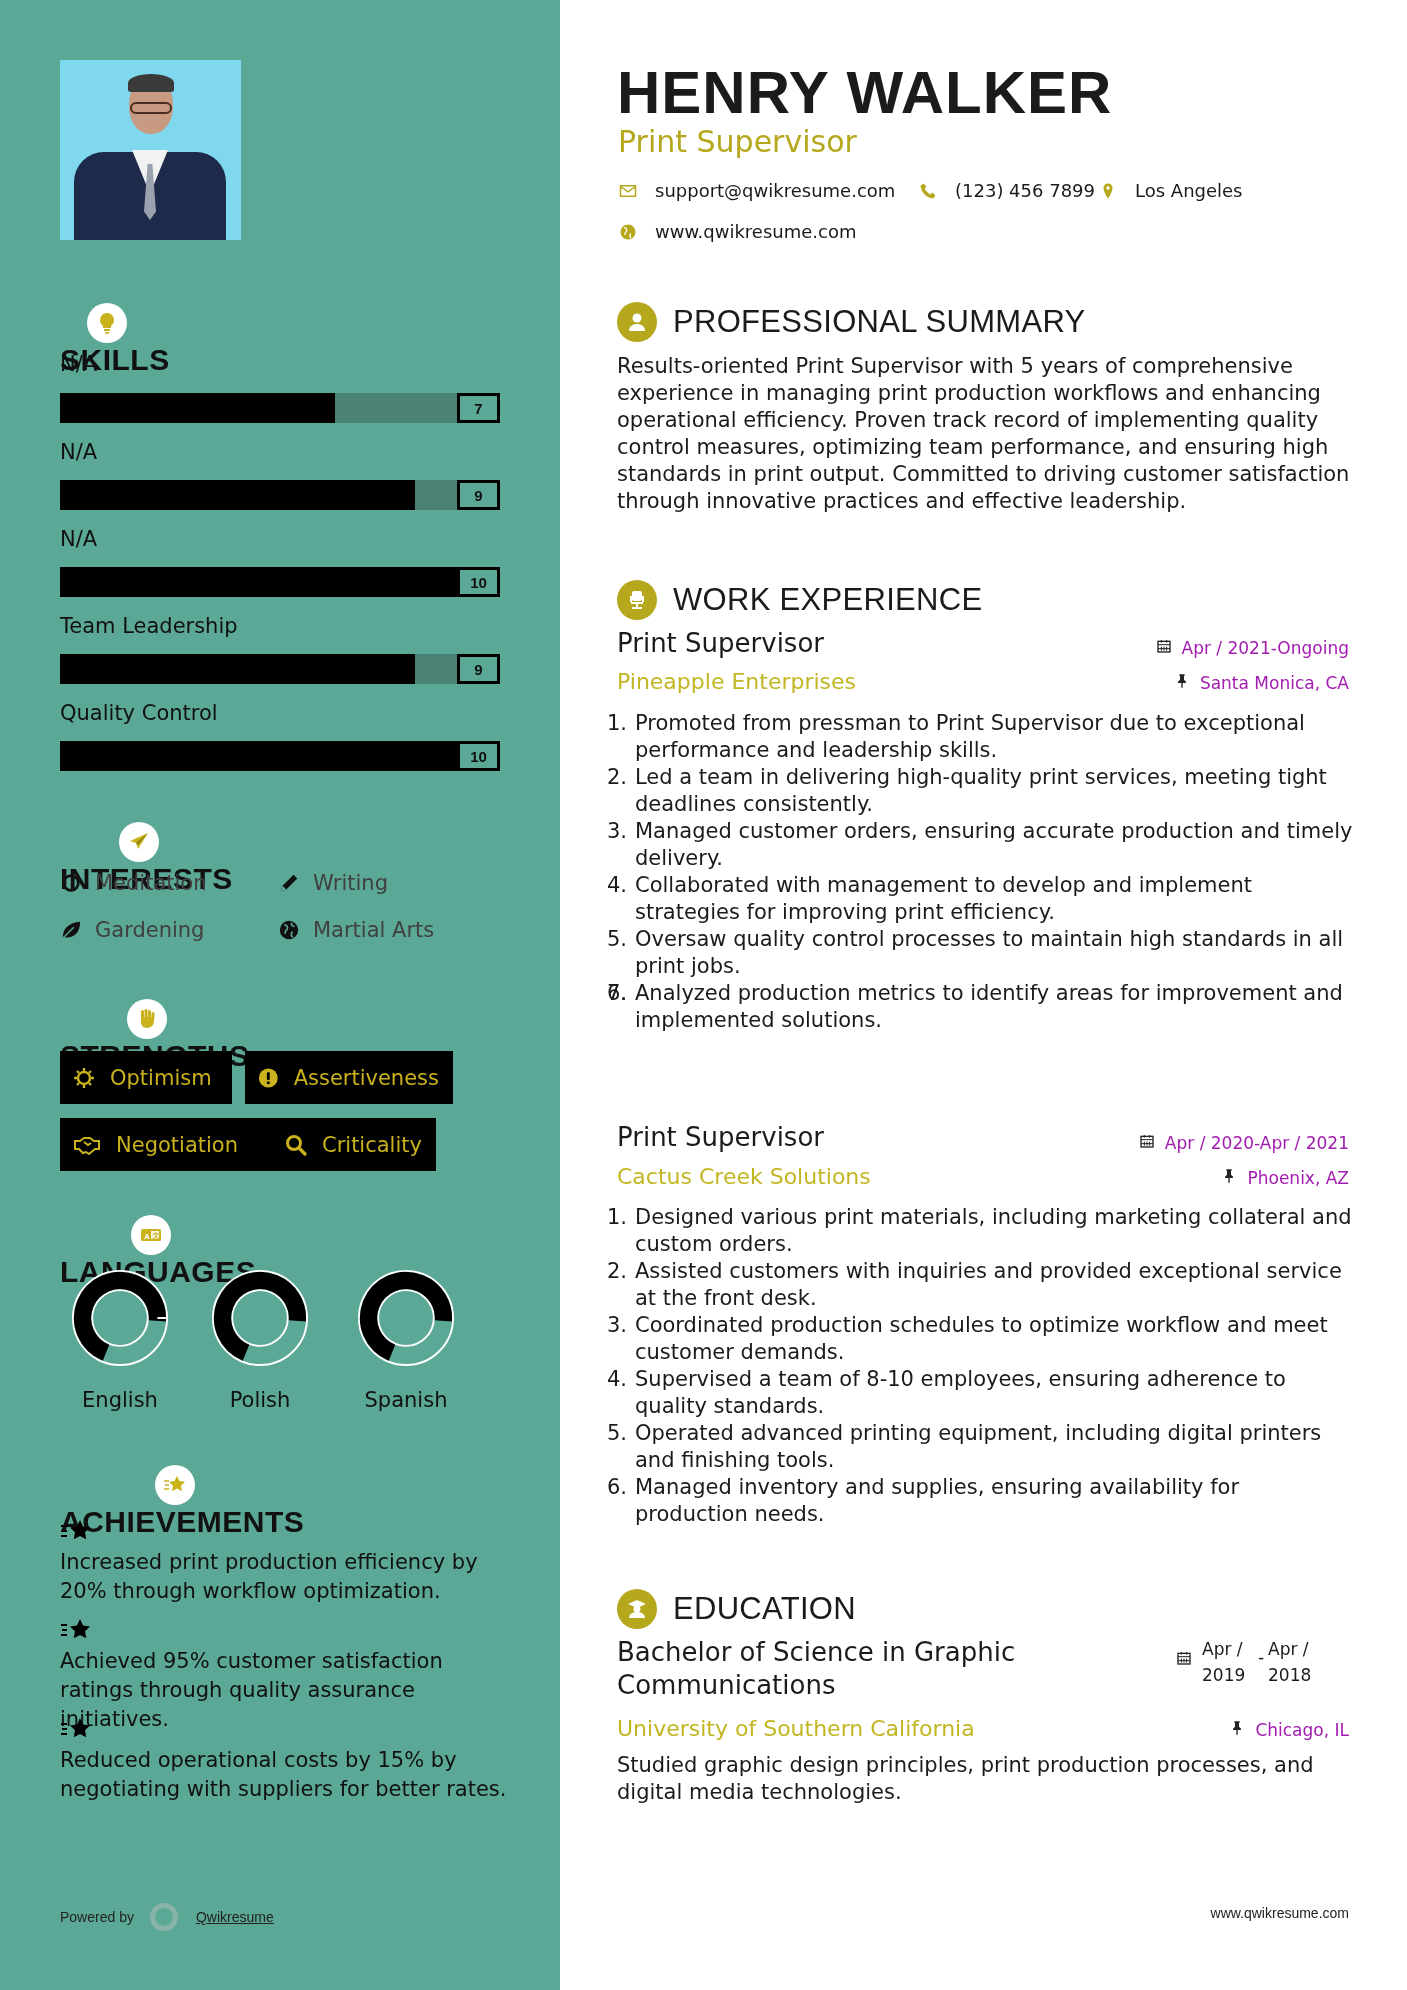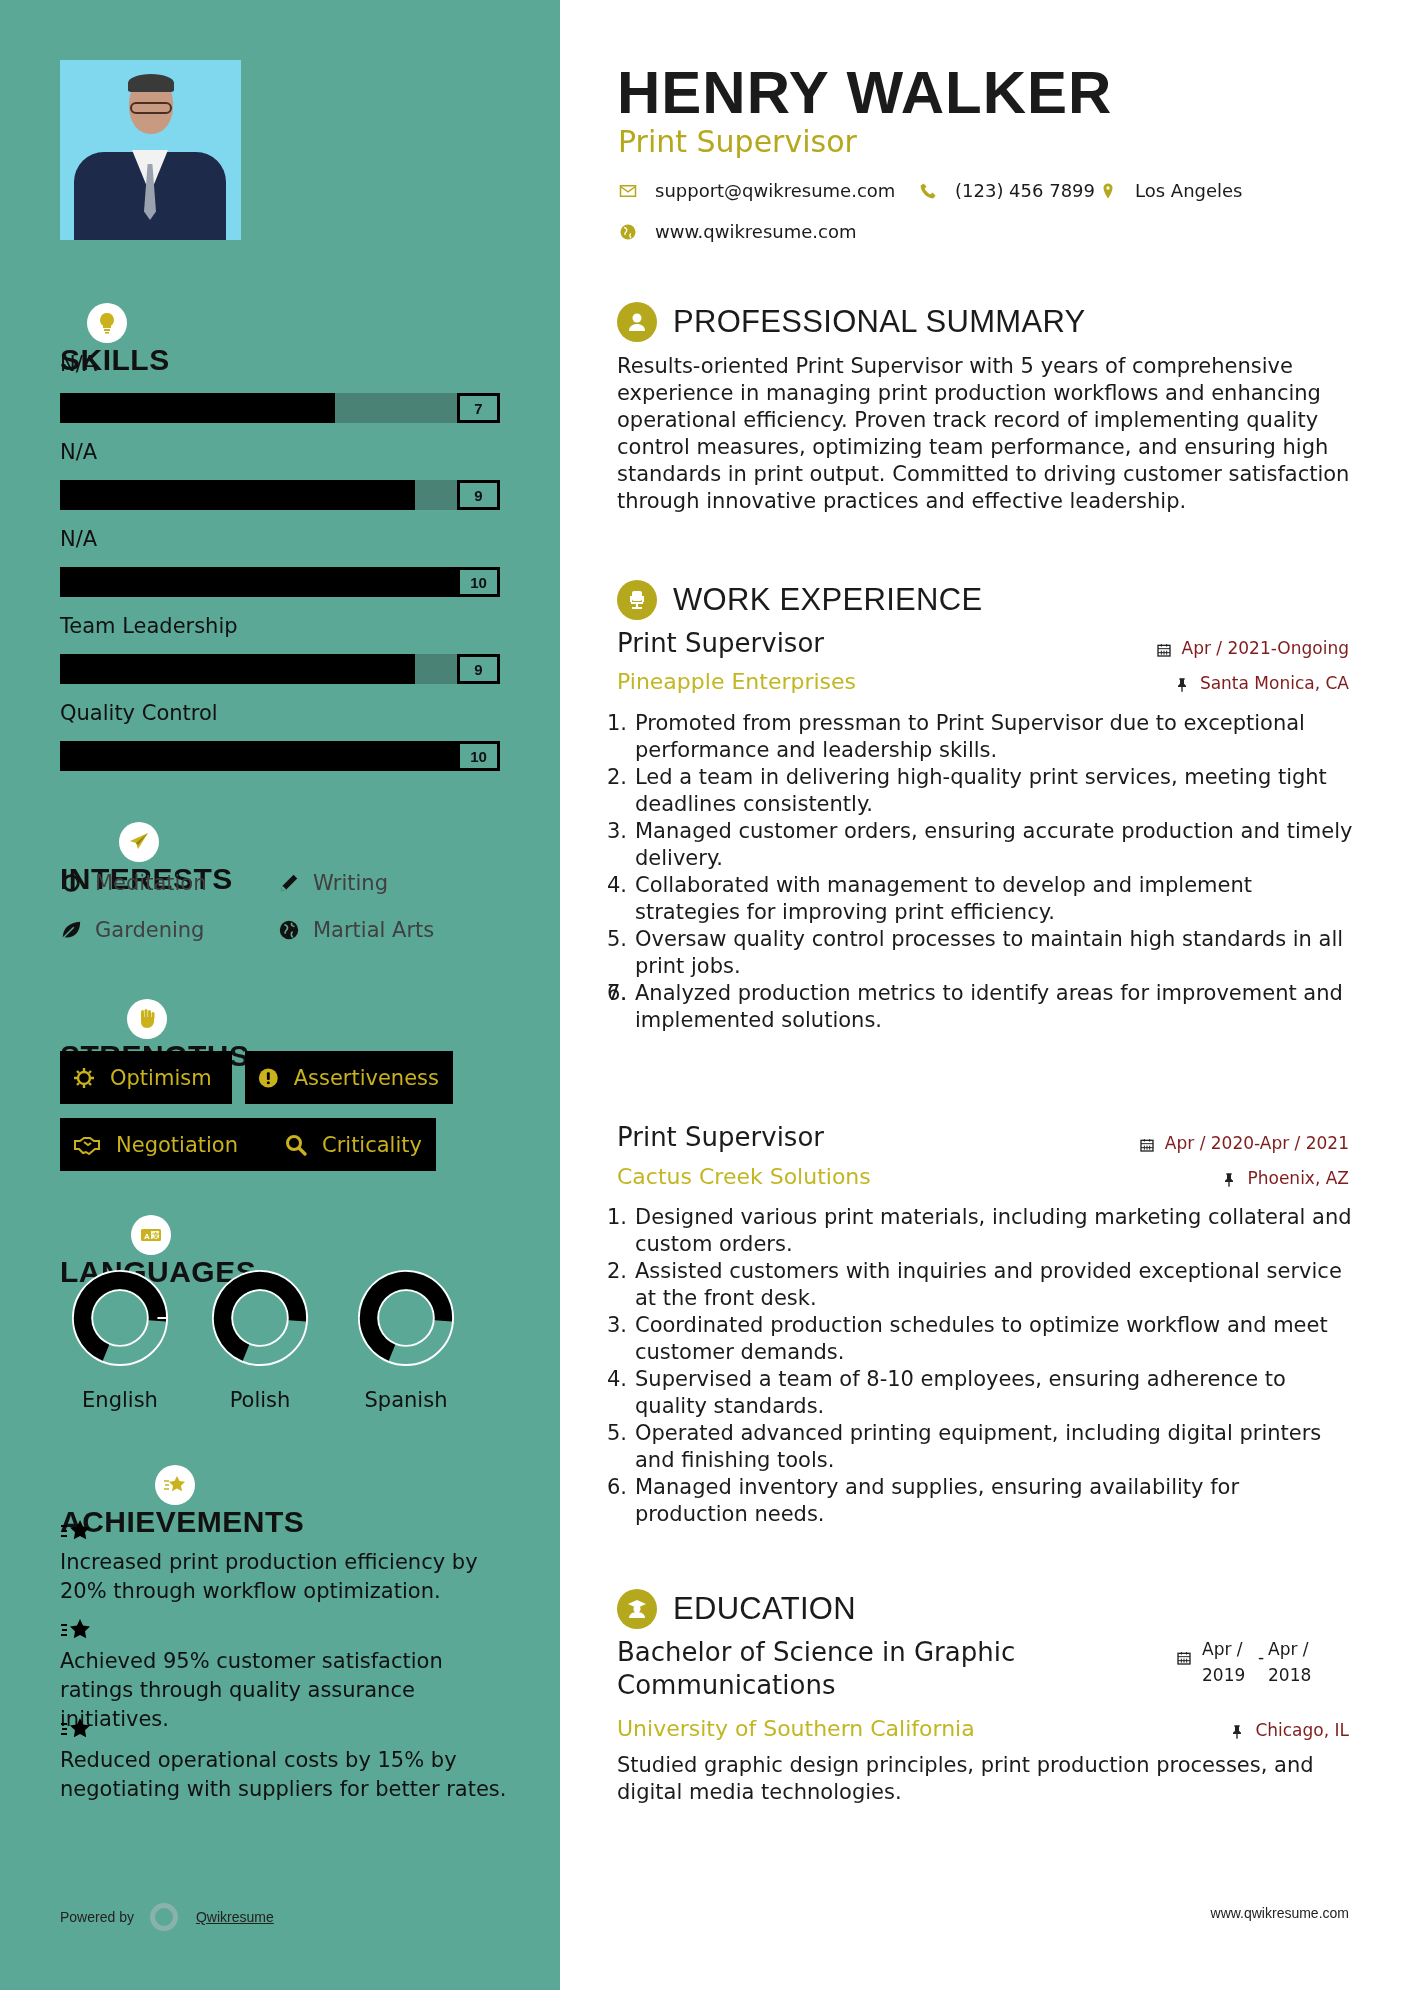--- a/index.html
+++ b/index.html
@@ -54,21 +54,21 @@
 
   .m-head { position: absolute; left: 617px; display: flex; align-items: center; }
   .m-icon { width: 40px; height: 40px; border-radius: 50%; background: #b5a81d; display: flex; align-items: center; justify-content: center; margin-right: 16px; }
   .m-icon svg { width: 24px; height: 24px; }
   .m-title { font-family: "Liberation Sans", sans-serif; font-size: 31px; color: #1b1b1b; letter-spacing: 0.3px; }
 
   .para { position: absolute; left: 617px; width: 740px; font-size: 21px; line-height: 27px; color: #1b1b1b; }
 
   .role { position: absolute; left: 617px; font-size: 26px; color: #1b1b1b; }
   .company { position: absolute; left: 617px; font-size: 22px; color: #c2b622; }
-  .meta { position: absolute; right: 58px; display: flex; align-items: flex-end; font-size: 17px; color: #7f1d1d; }
+  .meta { position: absolute; right: 58px; display: flex; align-items: flex-start; font-size: 17px; color: #a21caf; }
   .meta svg { width: 16px; height: 16px; margin-right: 10px; }
 
   .olist { position: absolute; left: 607px; width: 750px; list-style: none; }
   .olist li { position: relative; padding-left: 28px; font-size: 21px; line-height: 27px; color: #1b1b1b; }
   .olist li .num { position: absolute; left: 0; top: 0; }
 
   .edu-dates { position: absolute; left: 1176px; top: 1636px; display: flex; font-size: 17px; line-height: 26px; color: #1b1b1b; }
   .edu-dates svg { width: 16px; height: 16px; margin-top: 14px; margin-right: 10px; }
   .edu-dates .d { width: 56px; }
   .edu-dates .sep { width: 10px; margin-top: 8px; }

